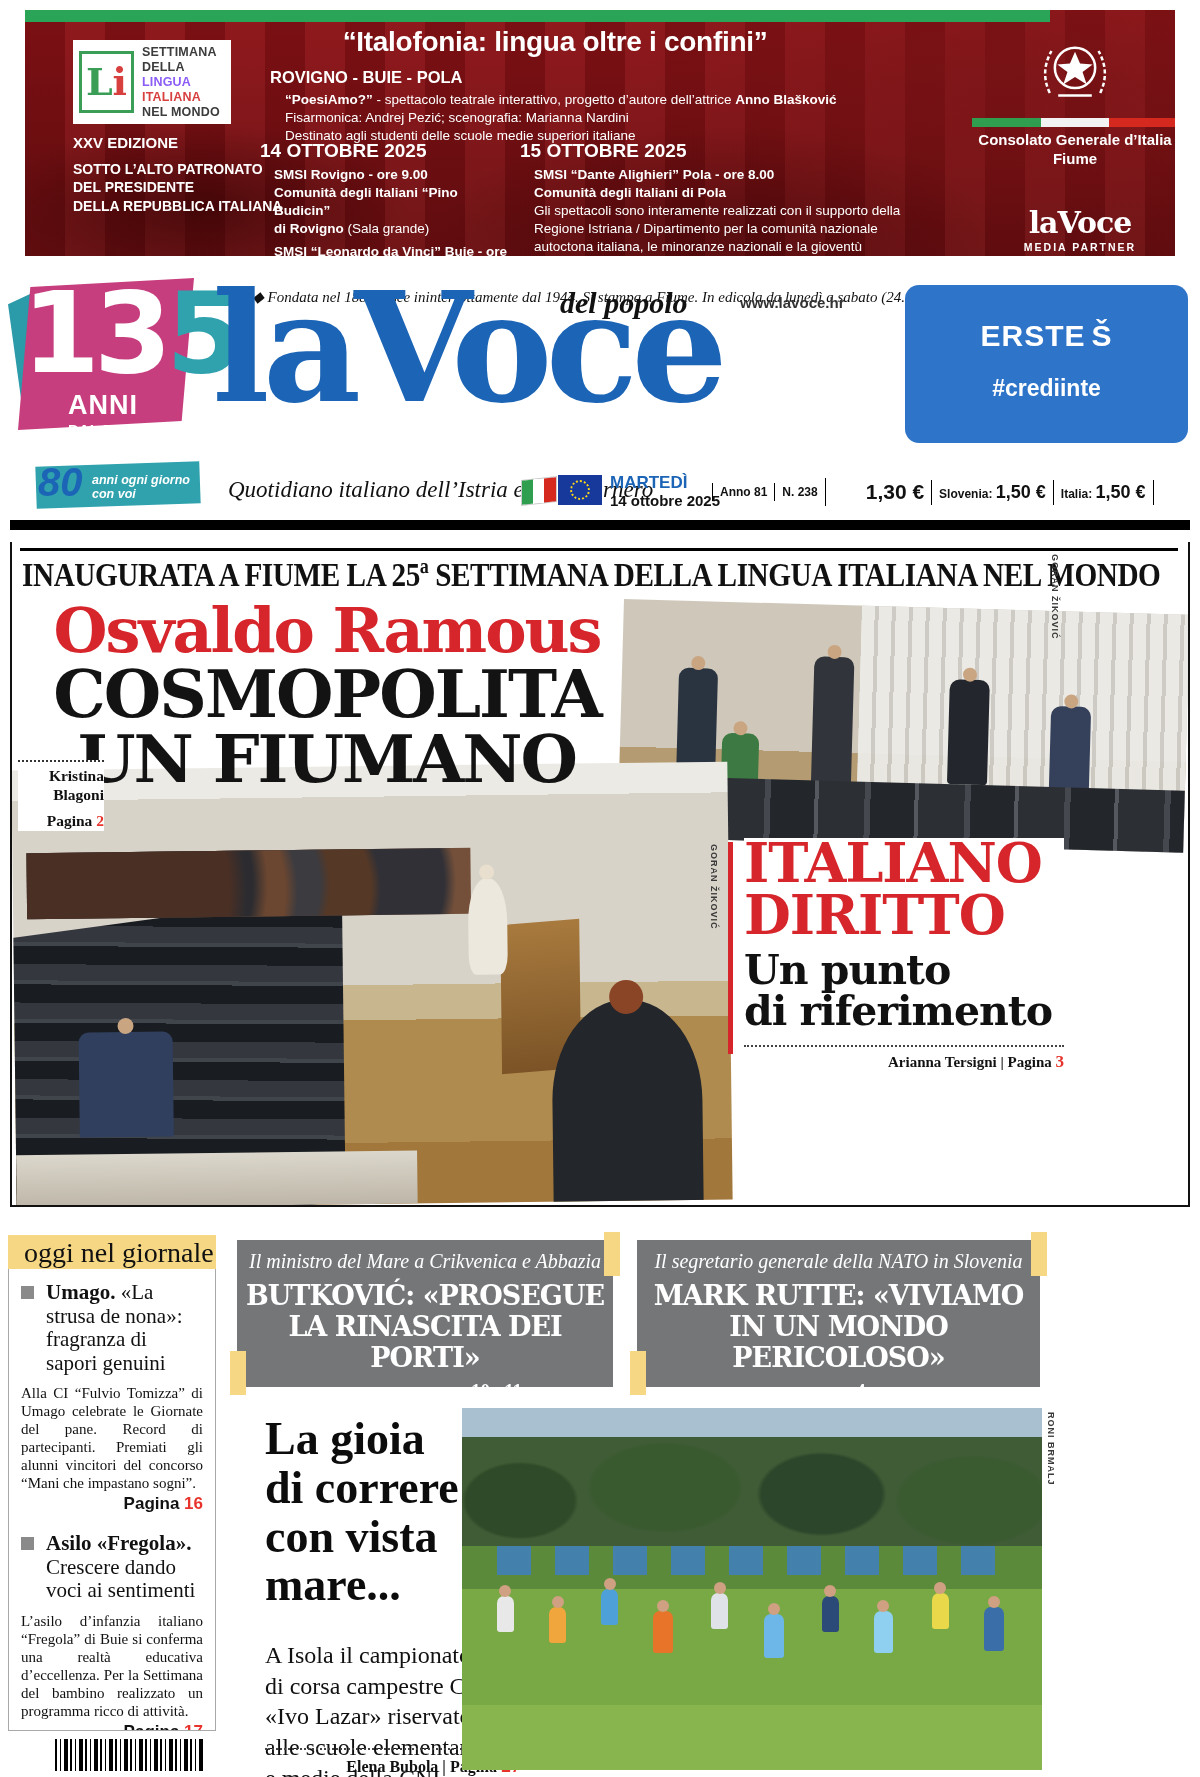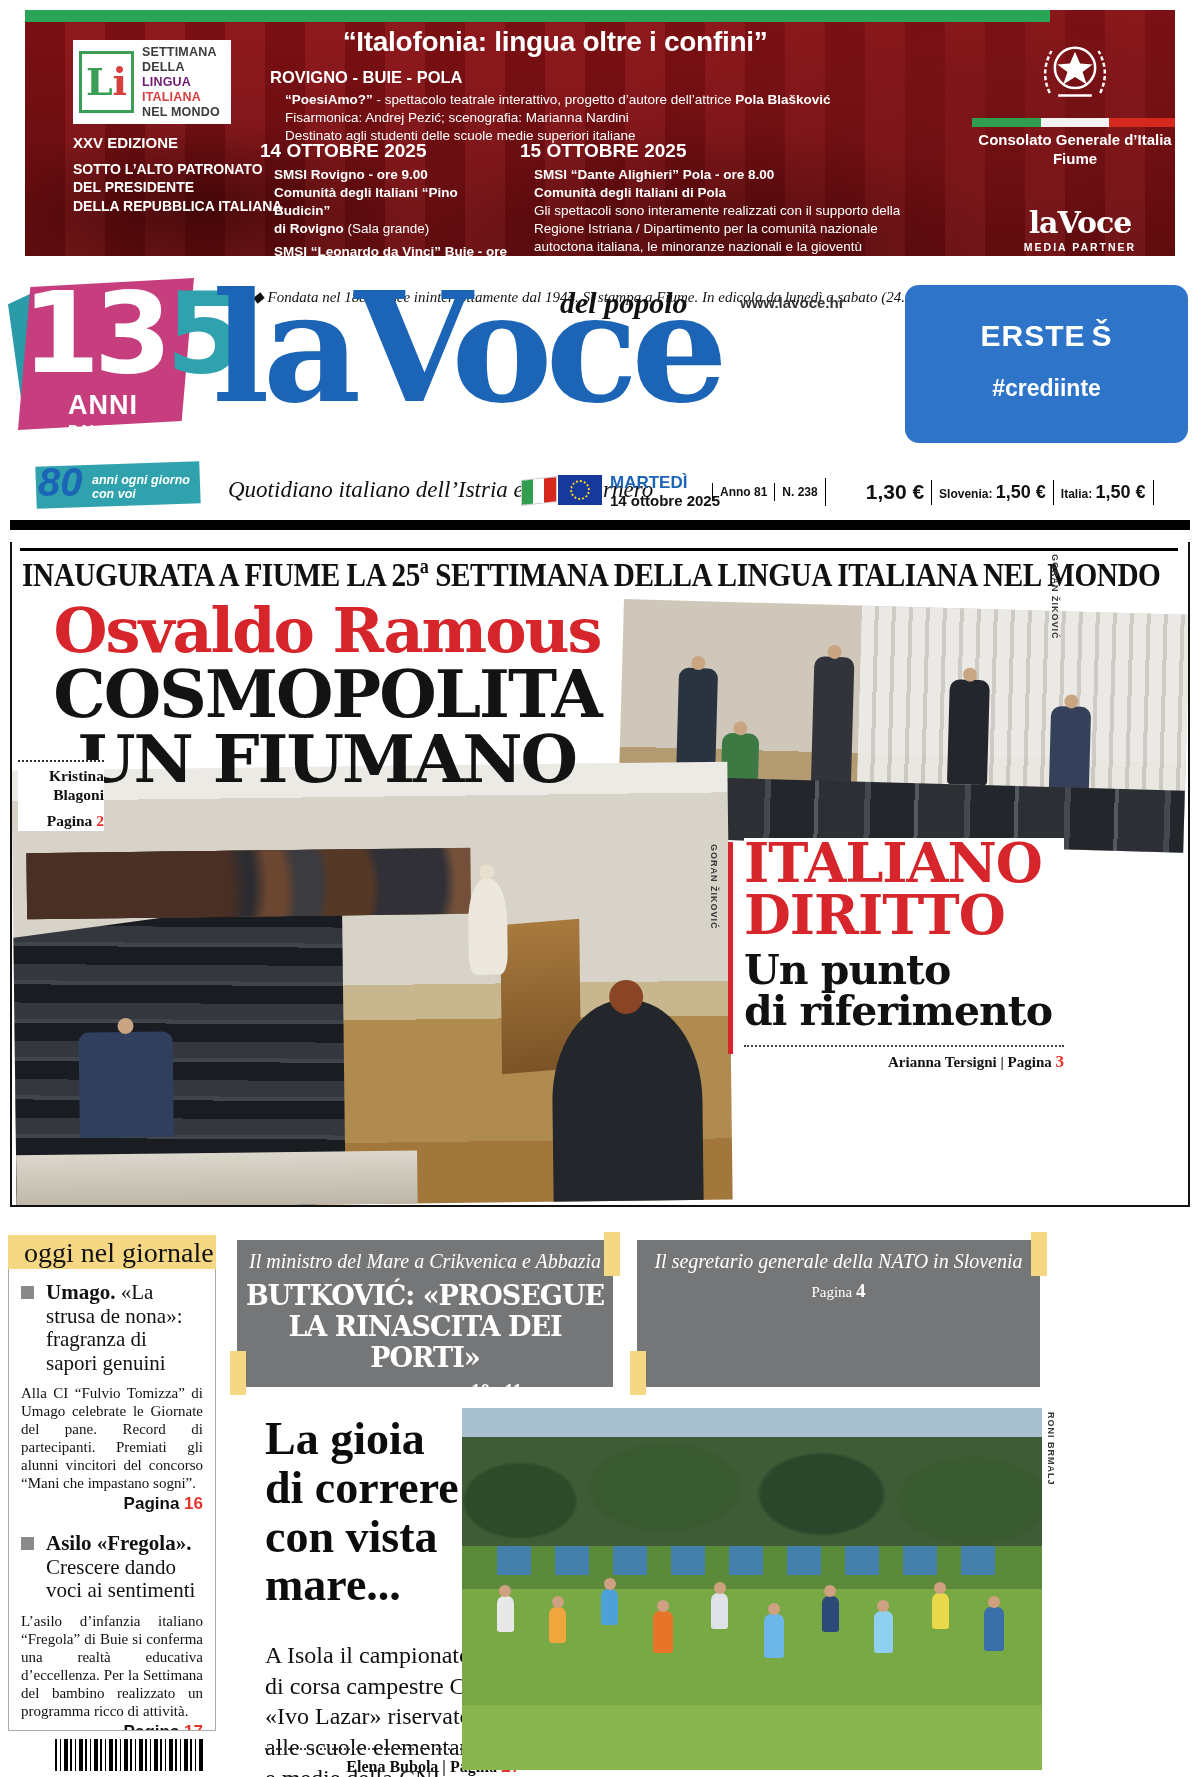--- a/index.html
+++ b/index.html
@@ -16,21 +16,21 @@
       radial-gradient(ellipse 500px 200px at 85% 30%, rgba(120,20,22,.6), transparent 75%),
       repeating-linear-gradient(90deg, rgba(0,0,0,.12) 0 40px, rgba(255,255,255,.03) 40px 80px),
       linear-gradient(180deg,#8d1216,#6d0e11);
     color:#fff;overflow:hidden;}
   .green-bar{position:absolute;left:0;top:0;width:1025px;height:12px;background:#2aa558;}
   .li-box{position:absolute;left:48px;top:30px;width:158px;height:84px;background:#fff;display:flex;align-items:center;gap:8px;padding:4px 6px;box-sizing:border-box;}
   .li-glyph{width:62px;height:62px;border:3px solid #3a9e56;box-sizing:border-box;display:flex;align-items:center;justify-content:center;
             font-family:"DejaVu Serif",serif;font-weight:bold;font-size:38px;line-height:1;}
   .li-glyph .gl{color:#3a9e56;} .li-glyph .gi{color:#d84040;}
   .li-text{font-size:12.5px;line-height:1.2;color:#3c3c3c;font-weight:600;letter-spacing:.2px;}
-  .li-text .grn{color:#701a75;text-align:right;} .li-text .red{color:#d84040;}
+  .li-text .grn{color:#8b5cf6;text-align:right;} .li-text .red{color:#d84040;}
   .b-edition{position:absolute;left:48px;top:124px;font-weight:bold;font-size:15px;}
   .b-patronage{position:absolute;left:48px;top:150px;font-weight:bold;font-size:14px;line-height:1.32;}
   .b-title{position:absolute;left:225px;top:16px;width:610px;text-align:center;font-weight:bold;font-size:28px;letter-spacing:-.3px;}
   .b-cities{position:absolute;left:245px;top:58px;font-weight:bold;font-size:16.5px;}
   .b-show{position:absolute;left:260px;top:81px;font-size:13.5px;line-height:1.34;}
   .b-date{position:absolute;top:128px;font-size:13.5px;line-height:1.33;}
   .bd-title{font-weight:bold;font-size:19px;margin-bottom:3px;}
   .bd-lines{padding-left:14px;}
   .bd-lines .b{font-weight:bold;}
   .b-emblem{position:absolute;left:1008px;top:20px;width:84px;height:84px;}
@@ -192,21 +192,21 @@
     </div>
 
     <div class="b-edition">XXV EDIZIONE</div>
     <div class="b-patronage pre">SOTTO L’ALTO PATRONATO
 DEL PRESIDENTE
 DELLA REPUBBLICA ITALIANA</div>
 
     <div class="b-title">“Italofonia: lingua oltre i confini”</div>
     <div class="b-cities">ROVIGNO - BUIE - POLA</div>
     <div class="b-show">
-      <div><b>“PoesiAmo?”</b><span> - spettacolo teatrale interattivo, progetto d’autore dell’attrice </span><b>Pola Blašković</b></div>
+      <div><b>“PoesiAmo?”</b><span> - spettacolo teatrale interattivo, progetto d’autore dell’attrice </span><b>Anno Blašković</b></div>
       <div>Fisarmonica: Andrej Pezić; scenografia: Marianna Nardini</div>
       <div>Destinato agli studenti delle scuole medie superiori italiane</div>
     </div>
 
     <div class="b-date" style="left:235px;width:255px;">
       <div class="bd-title">14 OTTOBRE 2025</div>
       <div class="bd-lines">
         <div class="b">SMSI Rovigno - ore 9.00</div>
         <div class="b">Comunità degli Italiani “Pino Budicin”</div>
         <div><b>di Rovigno</b><span> (Sala grande)</span></div>
@@ -368,20 +368,22 @@
 LA RINASCITA DEI PORTI»</div>
     <div class="g-by">
       <b>Lucio Vidotto</b><span> | </span><span>Pagine </span><span class="num">10</span><span> e </span><span class="num">11</span>
     </div>
   </div>
 
   <div class="gray-box" style="left:637px;width:403px;">
     <div class="ytab tr"></div>
     <div class="ytab bl"></div>
     <div class="g-kick">Il segretario generale della NATO in Slovenia</div>
+    <div class="g-head pre">MARK RUTTE: «VIVIAMO
+IN UN MONDO PERICOLOSO»</div>
     <div class="g-by">
       <span>Pagina </span><span class="num">4</span>
     </div>
   </div>
 
   <div class="story-head pre">La gioia
 di correre
 con vista
 mare...</div>
   <div class="story-body pre">A Isola il campionato

